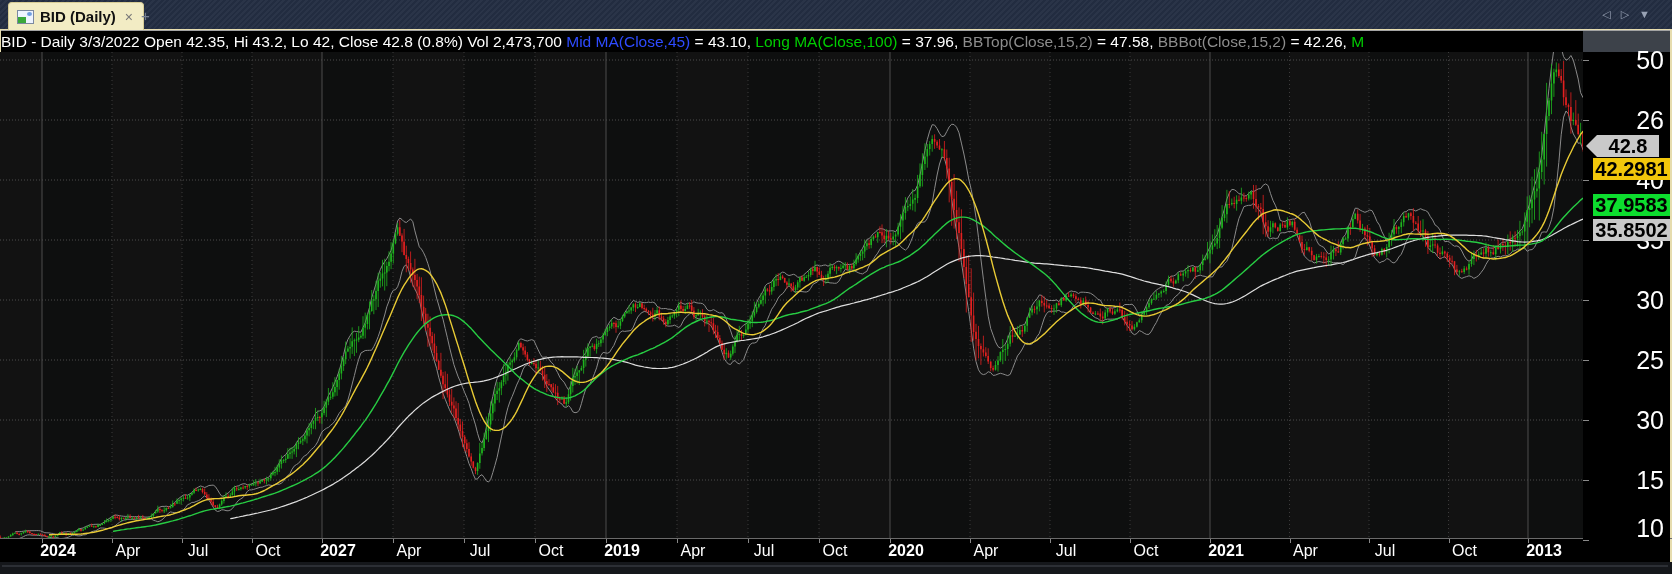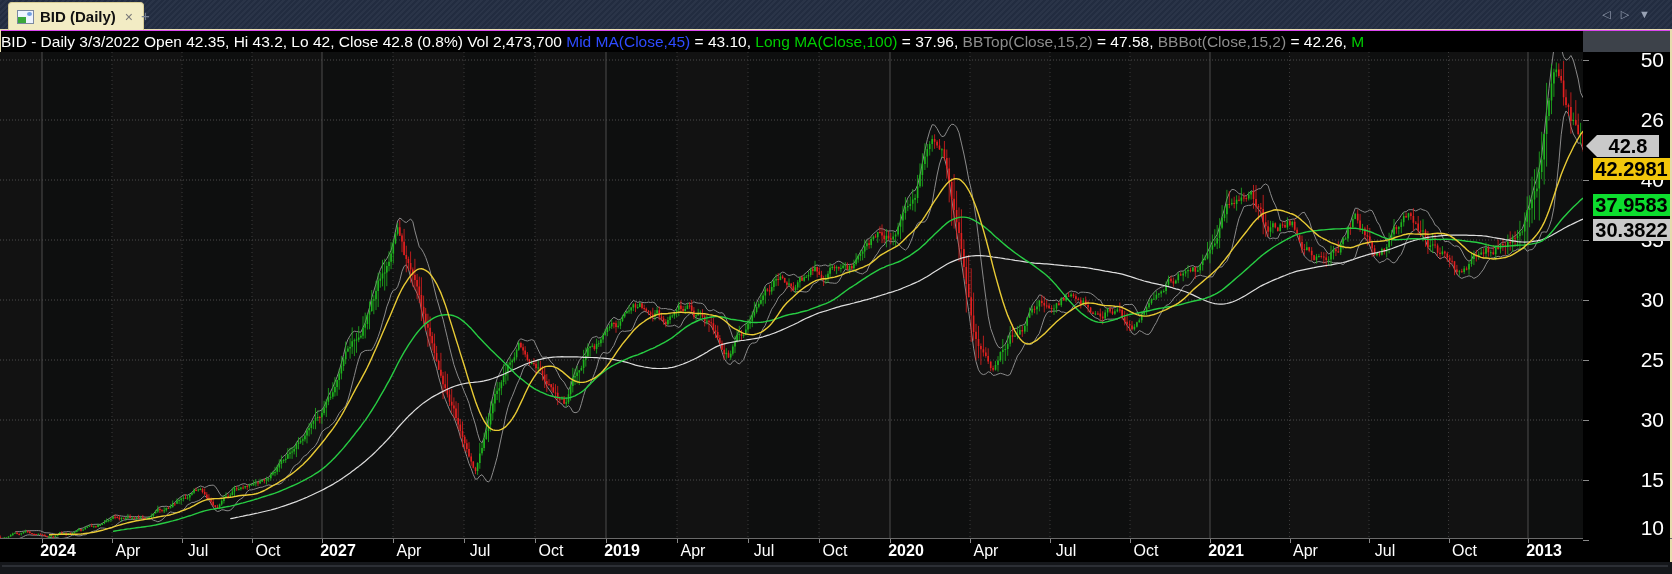--- a/index.html
+++ b/index.html
@@ -1,17 +1,17 @@
 <!DOCTYPE html>
 <html><head>
 <meta charset="utf-8">
 <style>
   html,body{margin:0;padding:0;background:#000;}
   body{width:1672px;height:574px;overflow:hidden;font-family:"Liberation Sans",sans-serif;position:relative;}
-  .screen{position:absolute;left:0;top:0;width:1672px;height:574px;background:#d946ef;}
+  .screen{position:absolute;left:0;top:0;width:1672px;height:574px;background:#a3a3a3;}
 
   
   .tabbar{position:absolute;left:0;top:0;width:1672px;height:30px;
     background:repeating-linear-gradient(135deg,#2a3448 0 2px,#222c40 2px 4px);
     border-bottom:1px solid #e6dcae;box-sizing:border-box;}
   .tab{position:absolute;left:8px;top:2px;height:28px;background:#f2ecc4;border:1px solid #d8cd96;
     border-bottom:none;border-radius:4px 4px 0 0;display:flex;align-items:center;padding:0 10px 0 8px;box-sizing:border-box;}
   .tab-icon{width:15px;height:12px;background:#eef4ff;border:1px solid #7d8aa0;position:relative;margin-right:6px;overflow:hidden;}
   .tab-icon::before{content:"";position:absolute;left:0;bottom:0;width:8px;height:6px;background:#3aa83a;}
   .tab-icon::after{content:"";position:absolute;right:1px;top:1px;width:5px;height:4px;background:#6f9fe0;border-radius:50%;}
@@ -25,21 +25,21 @@
   .panel-border-left{position:absolute;left:0;top:30px;width:1px;height:544px;background:#e6dcae;}
   .panel-border-right{position:absolute;left:1670px;top:30px;width:2px;height:544px;background:#e6dcae;}
   .legend{position:absolute;left:1px;top:31px;width:1582px;height:21px;background:#000;
     white-space:nowrap;overflow:hidden;font-size:15.5px;line-height:21px;color:#fff;}
   .legend span{letter-spacing:0;}
   .axis-top-corner{position:absolute;left:1583px;top:31px;width:87px;height:21px;background:#3d424a;}
 
   
   .plot{position:absolute;left:0;top:52px;width:1583px;height:486px;background:#121212;}
   .price-axis{position:absolute;left:1583px;top:52px;width:87px;height:510px;background:#000;}
-  .price-tick-label{position:absolute;right:6px;width:60px;text-align:right;color:#fff;font-size:21px;line-height:20px;}
+  .price-tick-label{position:absolute;right:6px;width:60px;text-align:right;color:#fff;font-size:25px;line-height:20px;}
   .price-box{position:absolute;left:10px;width:77px;height:22px;text-align:center;font-size:20px;font-weight:bold;color:#000;line-height:22px;}
   .price-box.arrowed{left:14px;width:62px;}
   .price-box.arrowed::before{content:"";position:absolute;left:-11px;top:0;border-top:11px solid transparent;
     border-bottom:11px solid transparent;border-right:11px solid #c9c9c9;}
   .vline-sep{position:absolute;left:1583px;top:52px;width:1px;height:486px;background:#6a6a6a;}
   .hline-bottom{position:absolute;left:0;top:538px;width:1672px;height:1px;background:#6a6a6a;}
 
   .date-axis{position:absolute;left:0;top:539px;width:1583px;height:23px;background:#000;}
   .date-label{position:absolute;top:3px;transform:translateX(-50%);color:#fff;font-size:16px;line-height:17px;white-space:nowrap;}
   .date-label.year{font-weight:bold;}
@@ -143,21 +143,21 @@
       <div style="position: absolute; left: 0px; top: 308px; width: 6px; height: 1px; background: rgb(138, 138, 138);"></div>
       <div class="price-tick-label" style="top: 358px;">30</div>
       <div style="position: absolute; left: 0px; top: 368px; width: 6px; height: 1px; background: rgb(138, 138, 138);"></div>
       <div class="price-tick-label" style="top: 418px;">15</div>
       <div style="position: absolute; left: 0px; top: 428px; width: 6px; height: 1px; background: rgb(138, 138, 138);"></div>
       <div class="price-tick-label" style="top: 466px;">10</div>
       <div style="position: absolute; left: 0px; top: 488px; width: 6px; height: 1px; background: rgb(138, 138, 138);"></div>
       <div class="price-box arrowed" style="top: 83.4px; background: rgb(201, 201, 201);">42.8</div>
       <div class="price-box" style="top: 106.4px; background: rgb(242, 199, 11);">42.2981</div>
       <div class="price-box" style="top: 141.5px; background: rgb(13, 221, 46);">37.9583</div>
-      <div class="price-box" style="top: 166.798px; background: rgb(201, 201, 201);">30.3822</div>
+      <div class="price-box" style="top: 166.798px; background: rgb(201, 201, 201);">35.8502</div>
     </div>
 
   <div class="date-axis" id="dateAxis">
       <div class="date-tick" style="left: 42px;"></div>
       <div class="date-label year" style="left: 58px;">2024</div>
       <div class="date-tick" style="left: 112px;"></div>
       <div class="date-label" style="left: 128px;">Apr</div>
       <div class="date-tick" style="left: 182px;"></div>
       <div class="date-label" style="left: 198px;">Jul</div>
       <div class="date-tick" style="left: 252px;"></div>

